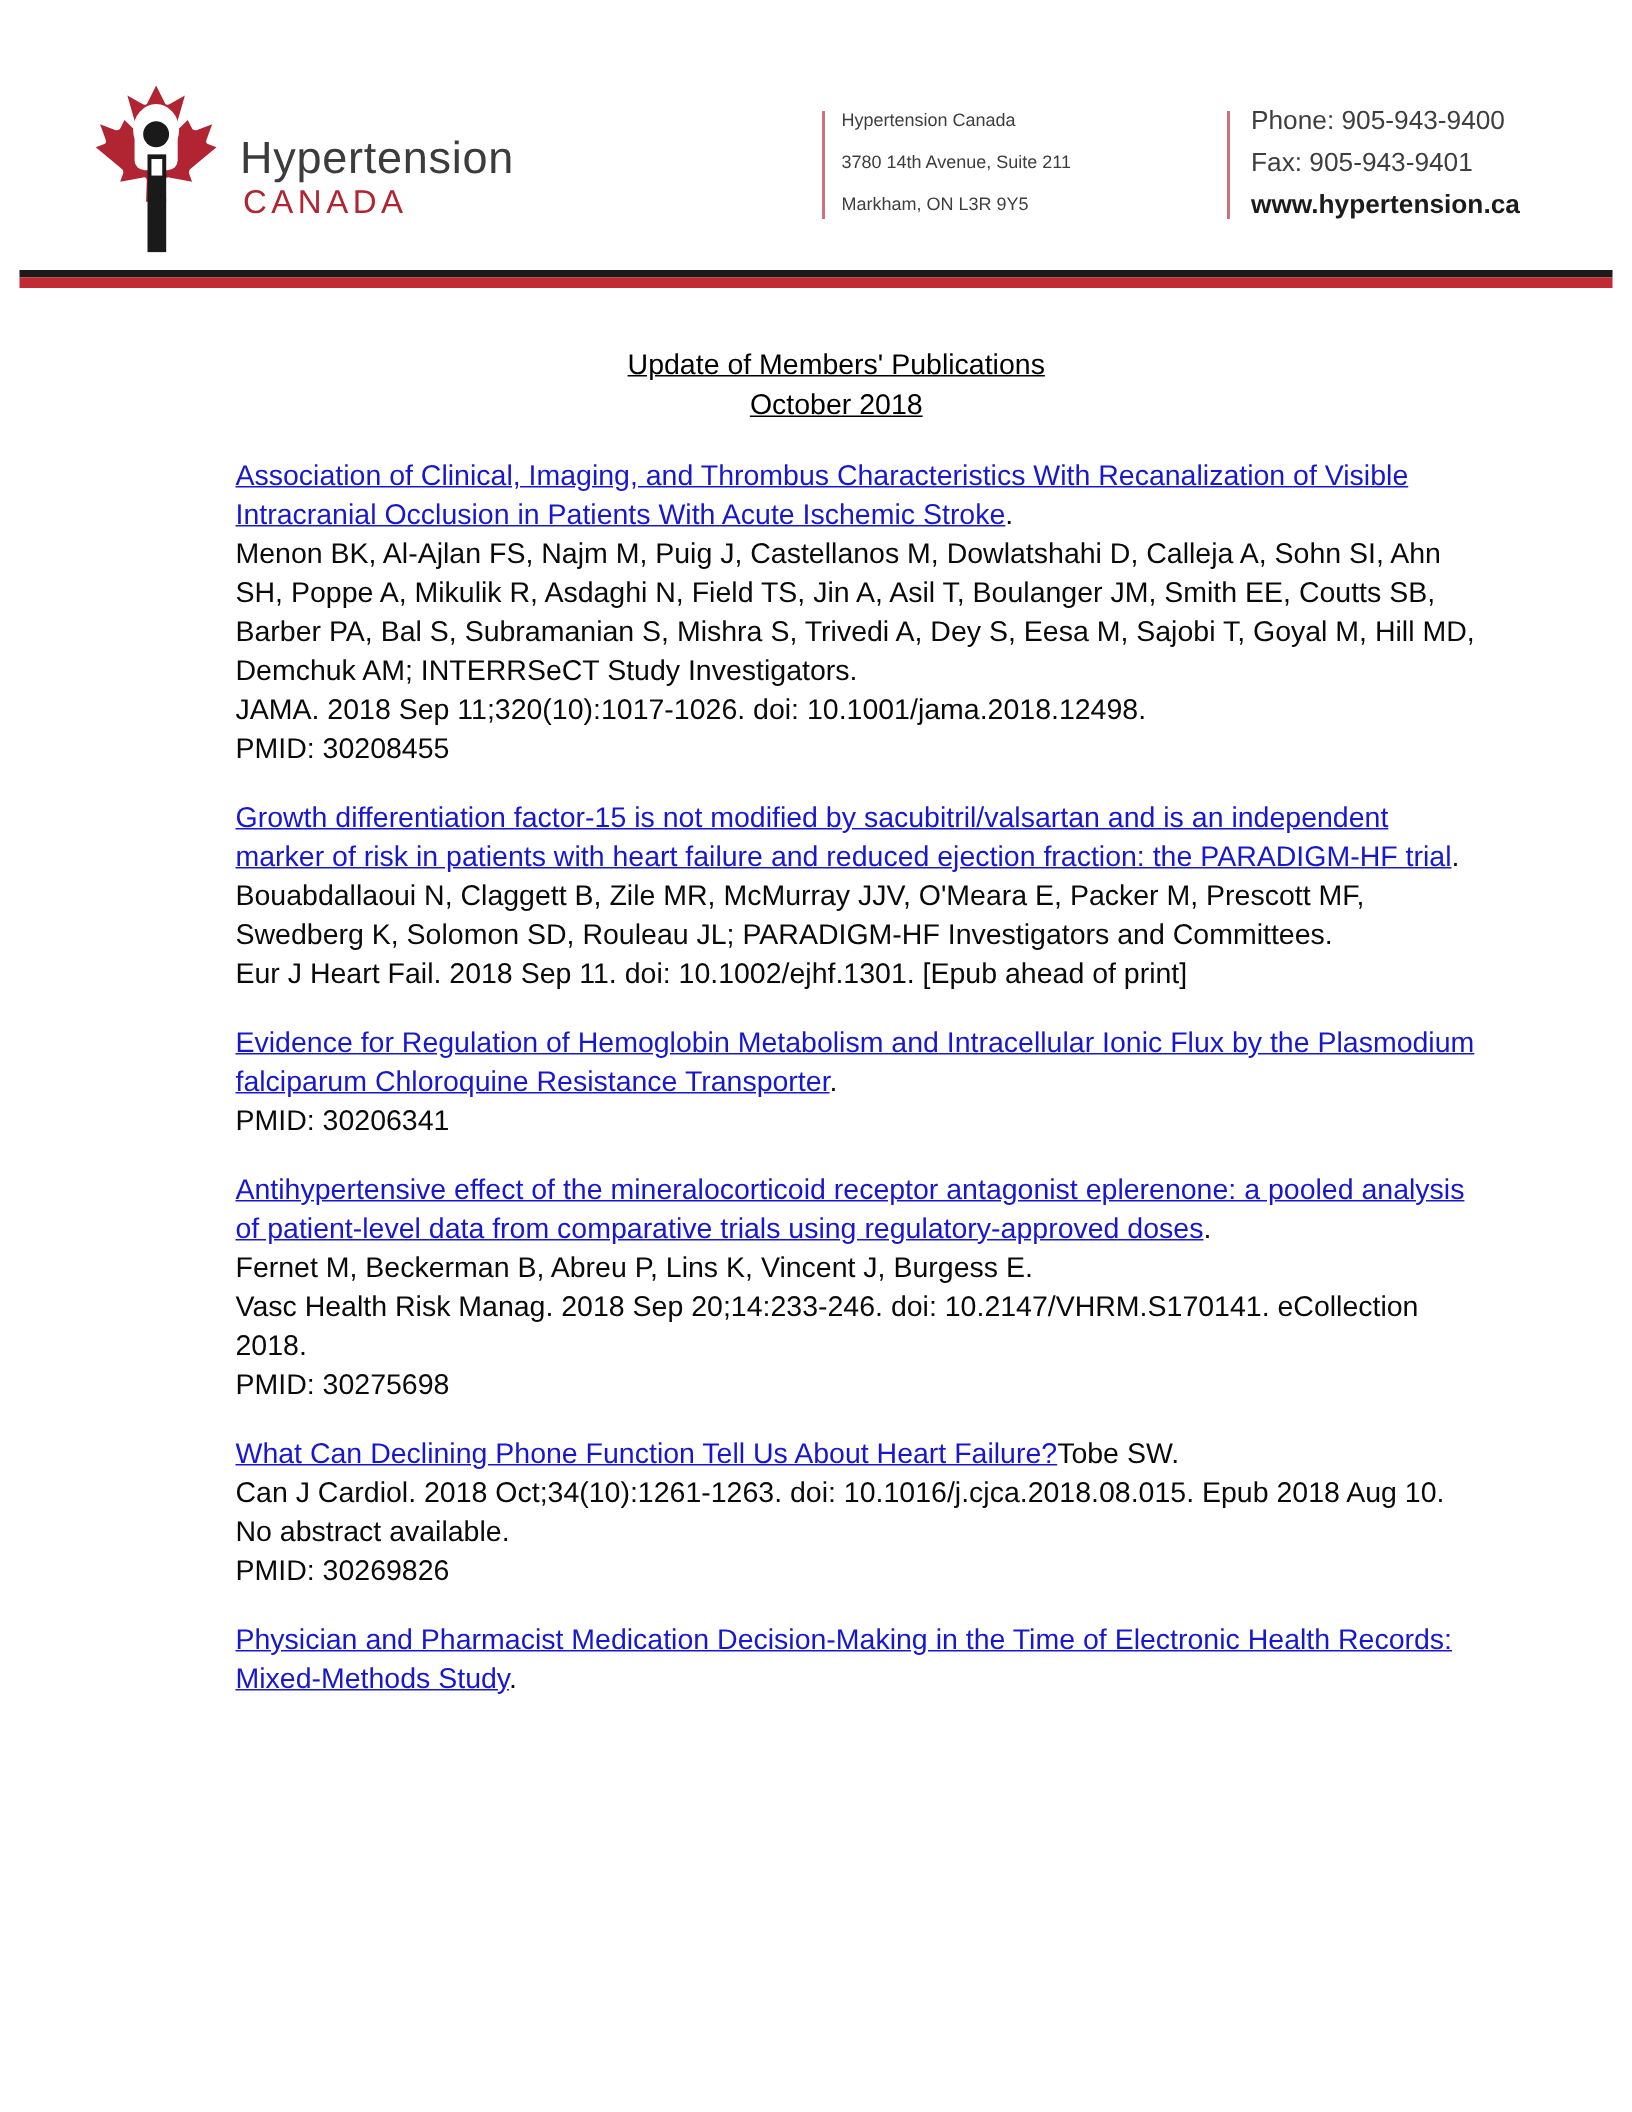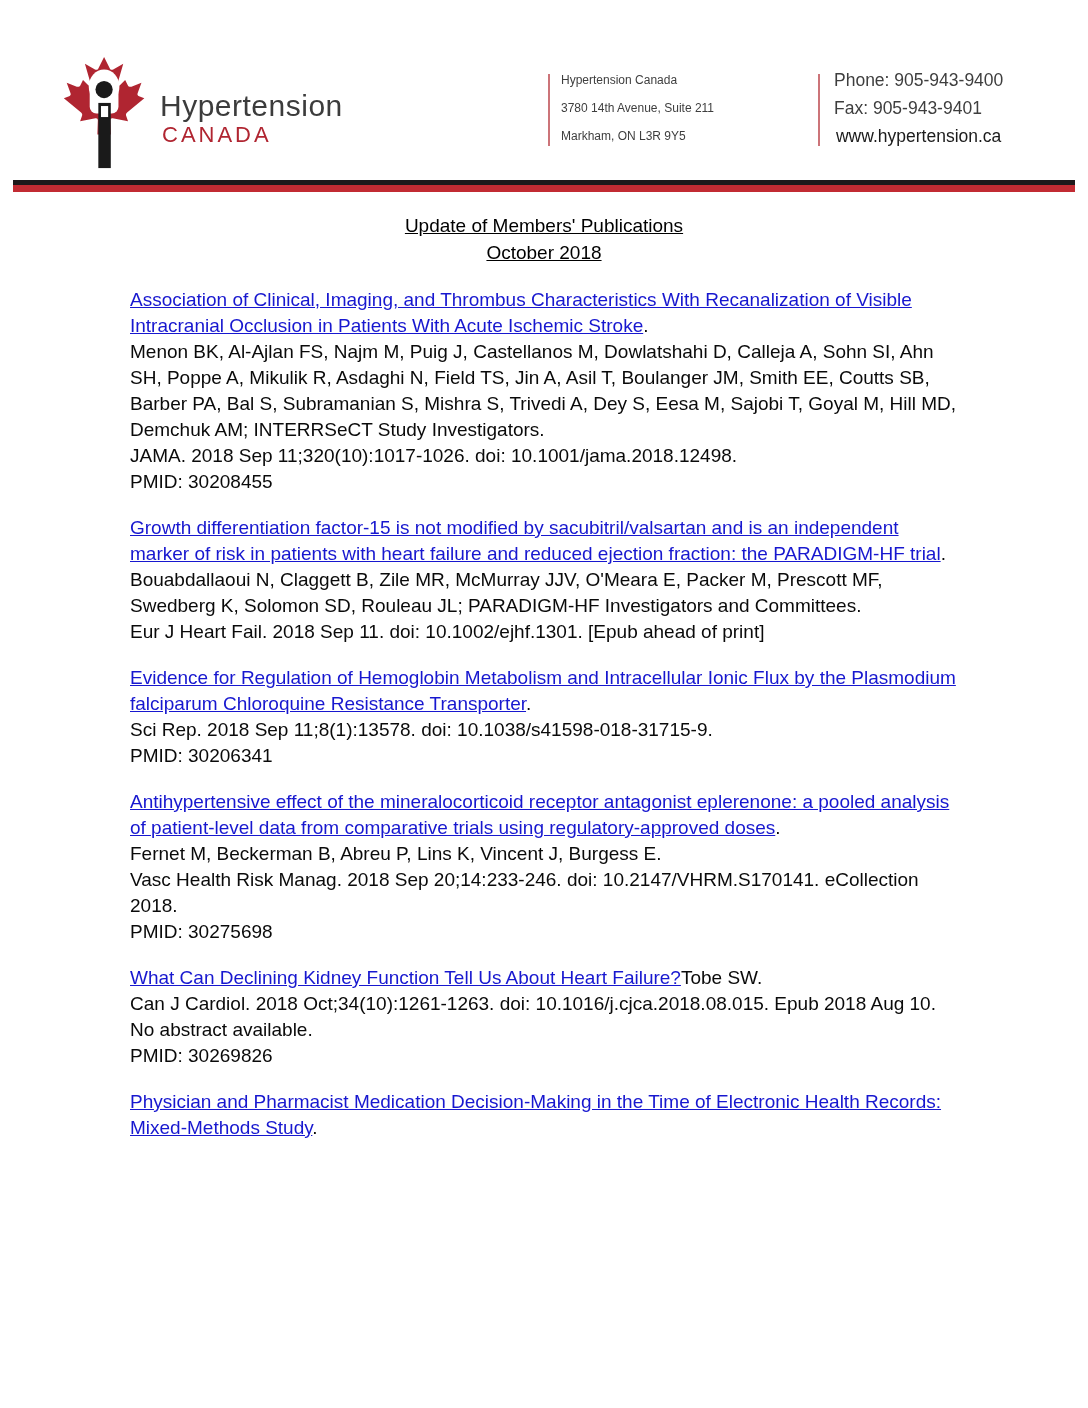--- a/index.html
+++ b/index.html
@@ -31,26 +31,26 @@
   }
   .brand-sub{
     font-size:22px;line-height:26px;color:var(--brand_red);
     letter-spacing:3px;font-weight:400;margin-left:2px;
   }
   .vsep{position:absolute;top:74px;width:2px;height:72px;background:#cc7479;}
   .vsep-1{left:548px;}
   .vsep-2{left:818px;}
   .address{position:absolute;left:561px;top:66px;font-size:12px;line-height:28px;color:var(--header_text);}
   .contact{position:absolute;left:834px;top:66px;font-size:17.5px;line-height:28px;color:var(--header_text);}
-  .website{font-weight:400;color:#1b1b1b;text-align:center;}
+  .website{font-weight:700;color:#1b1b1b;text-align:center;}
   .divider{position:absolute;top:180px;left:13px;width:1062px;}
   .divider-black{height:5px;background:var(--divider_black);}
   .divider-red{height:7px;background:var(--divider_red);}
   
-  .document{padding-top:20px;}
+  .document{padding-top:38px;margin-left:27px;}
   .doc-heading{text-align:center;font-size:19px;line-height:27px;color:#000;margin-bottom:21px;}
   .heading-line{text-decoration:underline;}
   .pubs{margin-left:130px;width:832px;font-size:19px;line-height:26px;}
   .pub{margin-bottom:20px;}
   .pub-title{margin:0;}
   .pub-link{color:var(--link_blue);text-decoration:underline;cursor:pointer;}
   .pub-suffix{color:var(--body_text);}
   .pub-authors,.pub-citation,.pub-pmid{color:var(--body_text);}
 </style>
 </head>
@@ -116,33 +116,32 @@
     </div>
 
     <div class="pub">
       <p class="pub-title"><a class="pub-link">Growth differentiation factor-15 is not modified by sacubitril/valsartan and is an independent marker of risk in patients with heart failure and reduced ejection fraction: the PARADIGM-HF trial</a><span class="pub-suffix">.</span></p>
       <div class="pub-authors">Bouabdallaoui N, Claggett B, Zile MR, McMurray JJV, O'Meara E, Packer M, Prescott MF, Swedberg K, Solomon SD, Rouleau JL; PARADIGM-HF Investigators and Committees.</div>
       <div class="pub-citation">Eur J Heart Fail. 2018 Sep 11. doi: 10.1002/ejhf.1301. [Epub ahead of print]</div>
     </div>
 
     <div class="pub">
       <p class="pub-title"><a class="pub-link">Evidence for Regulation of Hemoglobin Metabolism and Intracellular Ionic Flux by the Plasmodium falciparum Chloroquine Resistance Transporter</a><span class="pub-suffix">.</span></p>
-      <div class="pub-citation">Sci Rep. 2018 Sep 11;8(1):13578. doi: 10.1038/s41598-018-31715-9.</div>
       <div class="pub-pmid">PMID: 30206341</div>
     </div>
 
     <div class="pub">
       <p class="pub-title"><a class="pub-link">Antihypertensive effect of the mineralocorticoid receptor antagonist eplerenone: a pooled analysis of patient-level data from comparative trials using regulatory-approved doses</a><span class="pub-suffix">.</span></p>
       <div class="pub-authors">Fernet M, Beckerman B, Abreu P, Lins K, Vincent J, Burgess E.</div>
       <div class="pub-citation">Vasc Health Risk Manag. 2018 Sep 20;14:233-246. doi: 10.2147/VHRM.S170141. eCollection 2018.</div>
       <div class="pub-pmid">PMID: 30275698</div>
     </div>
 
     <div class="pub">
-      <p class="pub-title"><a class="pub-link">What Can Declining Kidney Function Tell Us About Heart Failure?</a><span class="pub-suffix">Tobe SW.</span></p>
+      <p class="pub-title"><a class="pub-link">What Can Declining Phone Function Tell Us About Heart Failure?</a><span class="pub-suffix">Tobe SW.</span></p>
       <div class="pub-authors"></div>
       <div class="pub-citation">Can J Cardiol. 2018 Oct;34(10):1261-1263. doi: 10.1016/j.cjca.2018.08.015. Epub 2018 Aug 10. No abstract available.</div>
       <div class="pub-pmid">PMID: 30269826</div>
     </div>
 
     <div class="pub">
       <p class="pub-title"><a class="pub-link">Physician and Pharmacist Medication Decision-Making in the Time of Electronic Health Records: Mixed-Methods Study</a><span class="pub-suffix">.</span></p>
       <div class="pub-authors"></div>
       <div class="pub-citation"></div>
       <div class="pub-pmid"></div>

